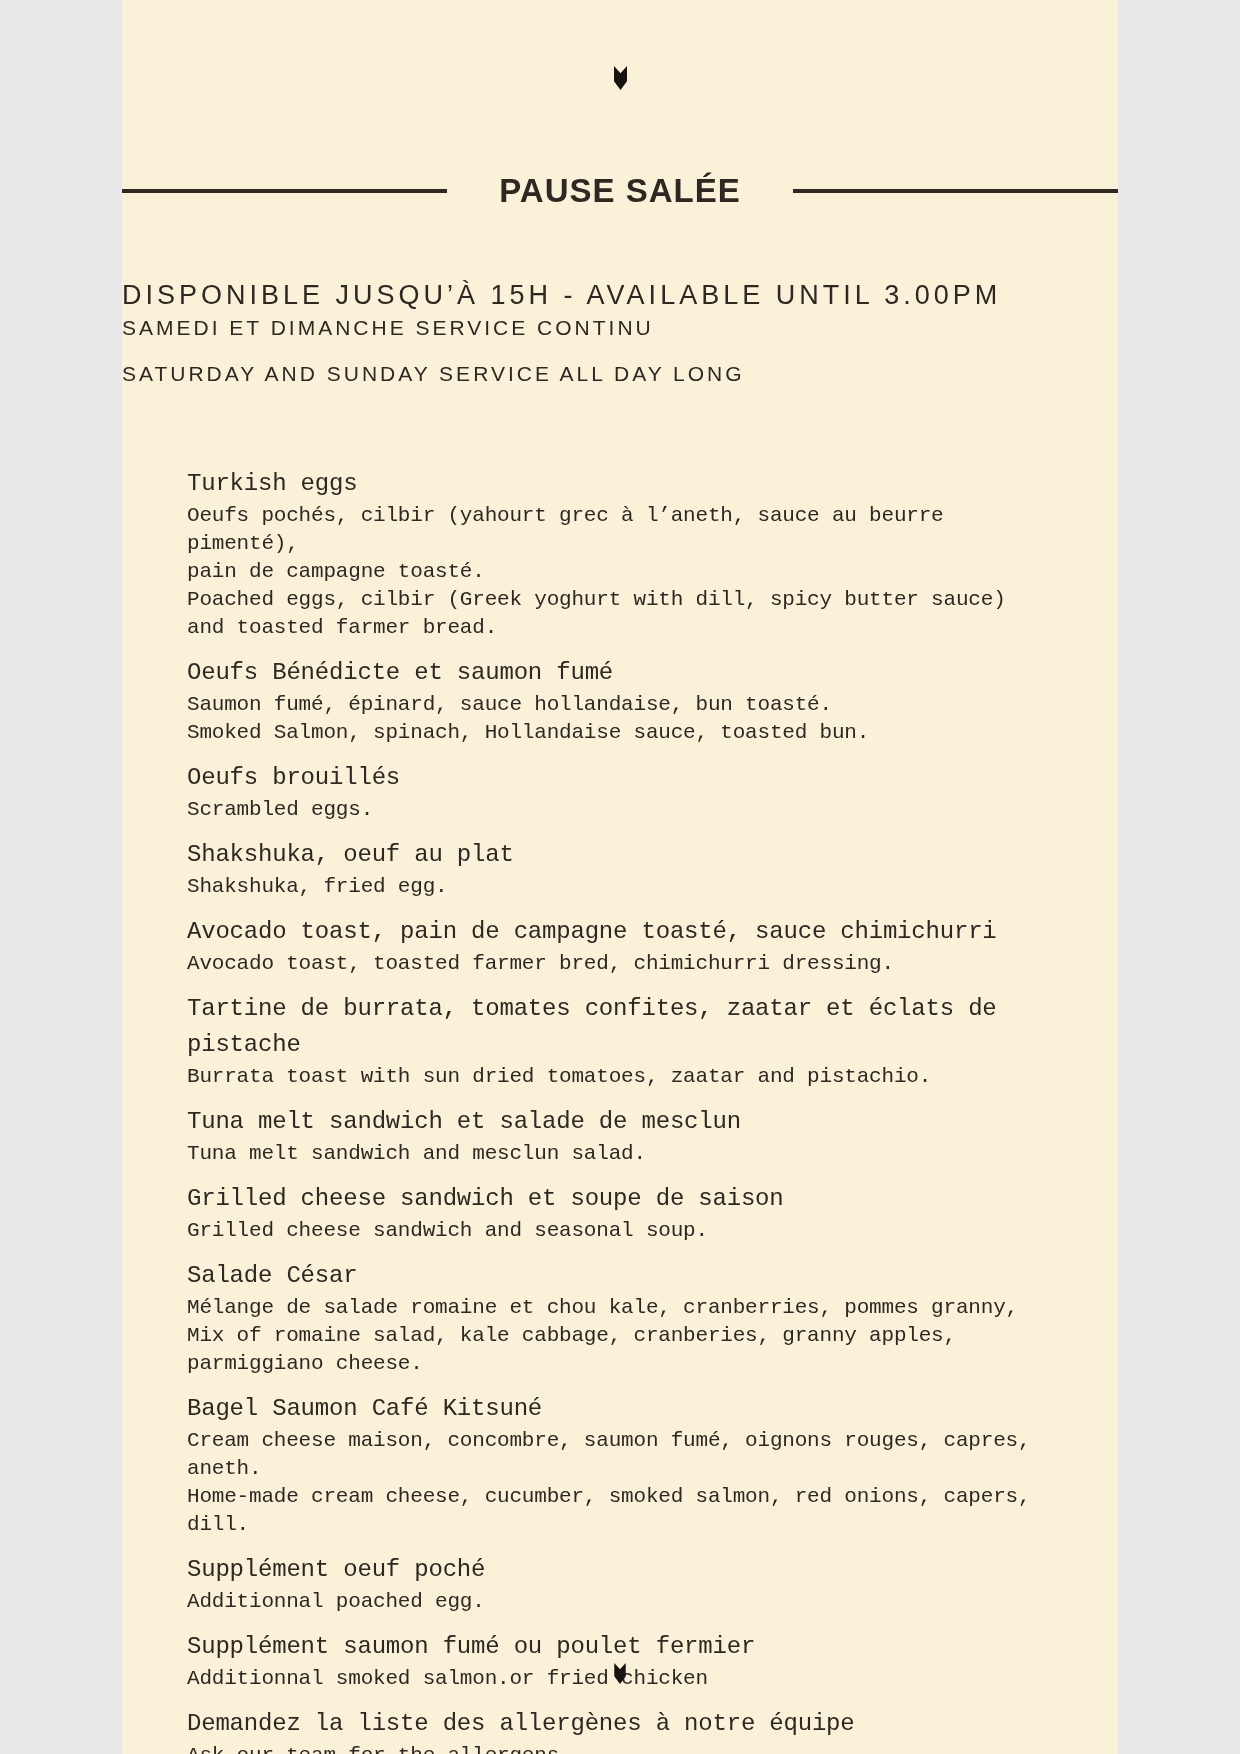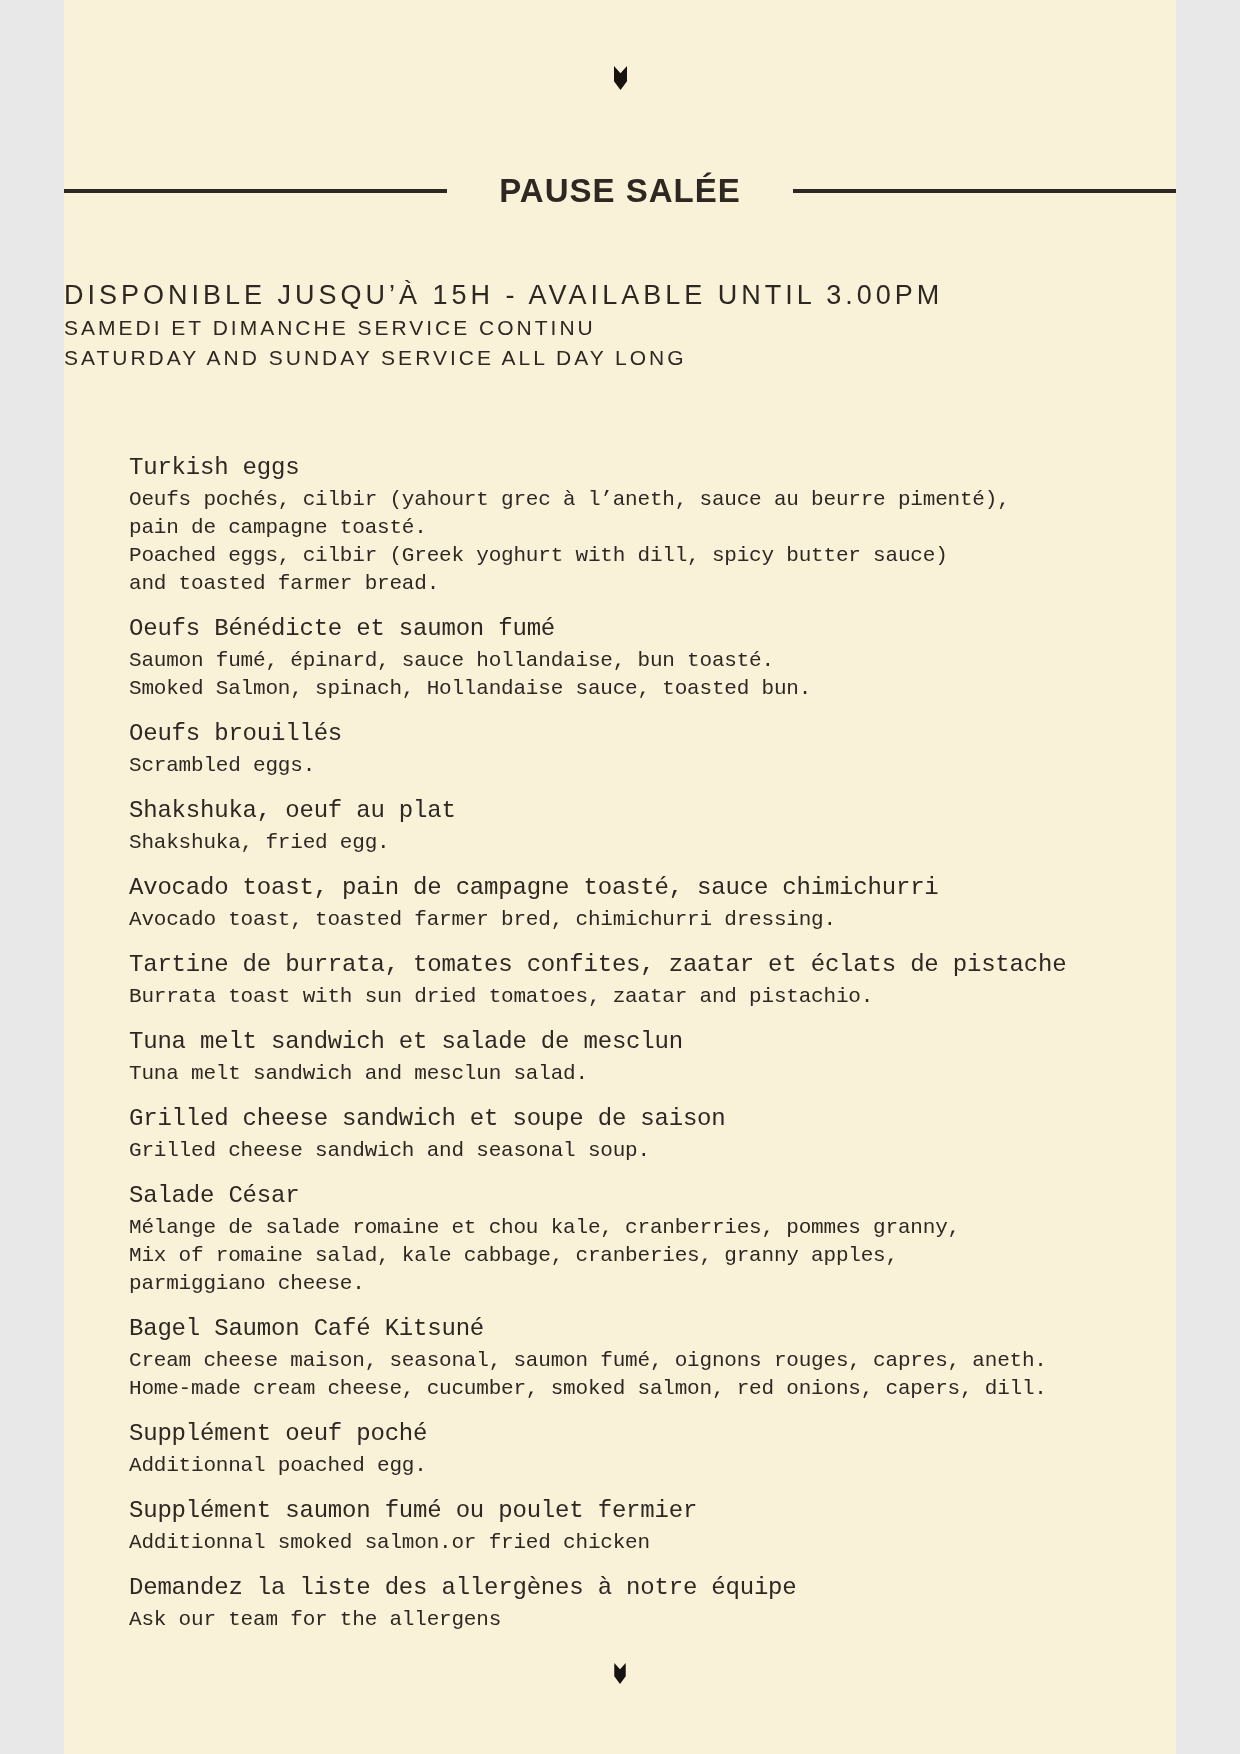--- a/index.html
+++ b/index.html
@@ -2,21 +2,21 @@
 <html><head>
 <meta charset="utf-8">
 <style>
   html, body {
     margin: 0;
     padding: 0;
     background: #e8e8e8;
   }
   .page {
     position: relative;
-    width: 1112px;
+    width: 996px;
     height: 1754px;
     margin: 0 auto;
     background: #FAF2D8;
     color: #2E2722;
     font-family: "Liberation Sans", sans-serif;
     overflow: hidden;
   }
   .logo-row {
     display: flex;
     justify-content: center;
@@ -60,21 +60,21 @@
     font-size: 27px;
     letter-spacing: 4px;
     line-height: 30px;
   }
   .avail-sub {
     font-size: 21px;
     letter-spacing: 3px;
     line-height: 28px;
   }
   .avail-sub.first { margin-top: 4px; }
-  .avail-sub.second { margin-top: 2px; }
+  .avail-sub.second { margin-top: 18px; }
 
   .menu {
     margin: 78px 70px 0 65px;
     font-family: Liberation Mono, monospace;
   }
   .menu-item { margin-bottom: 13px; }
   .item-name {
     font-size: 24px;
     line-height: 36px;
     letter-spacing: -0.2px;
@@ -174,21 +174,21 @@
     <div class="item-desc">
           <div class="desc-line">Mélange de salade romaine et chou kale, cranberries, pommes granny,</div>
           <div class="desc-line">Mix of romaine salad, kale cabbage, cranberies, granny apples,</div>
           <div class="desc-line">parmiggiano cheese.</div>
         </div>
   </div>
 
   <div class="menu-item">
     <div class="item-name">Bagel Saumon Café Kitsuné</div>
     <div class="item-desc">
-          <div class="desc-line">Cream cheese maison, seasonal, saumon fumé, oignons rouges, capres, aneth.</div>
+          <div class="desc-line">Cream cheese maison, concombre, saumon fumé, oignons rouges, capres, aneth.</div>
           <div class="desc-line">Home-made cream cheese, cucumber, smoked salmon, red onions, capers, dill.</div>
         </div>
   </div>
 
   <div class="menu-item">
     <div class="item-name">Supplément oeuf poché</div>
     <div class="item-desc">
           <div class="desc-line">Additionnal poached egg.</div>
         </div>
   </div>

